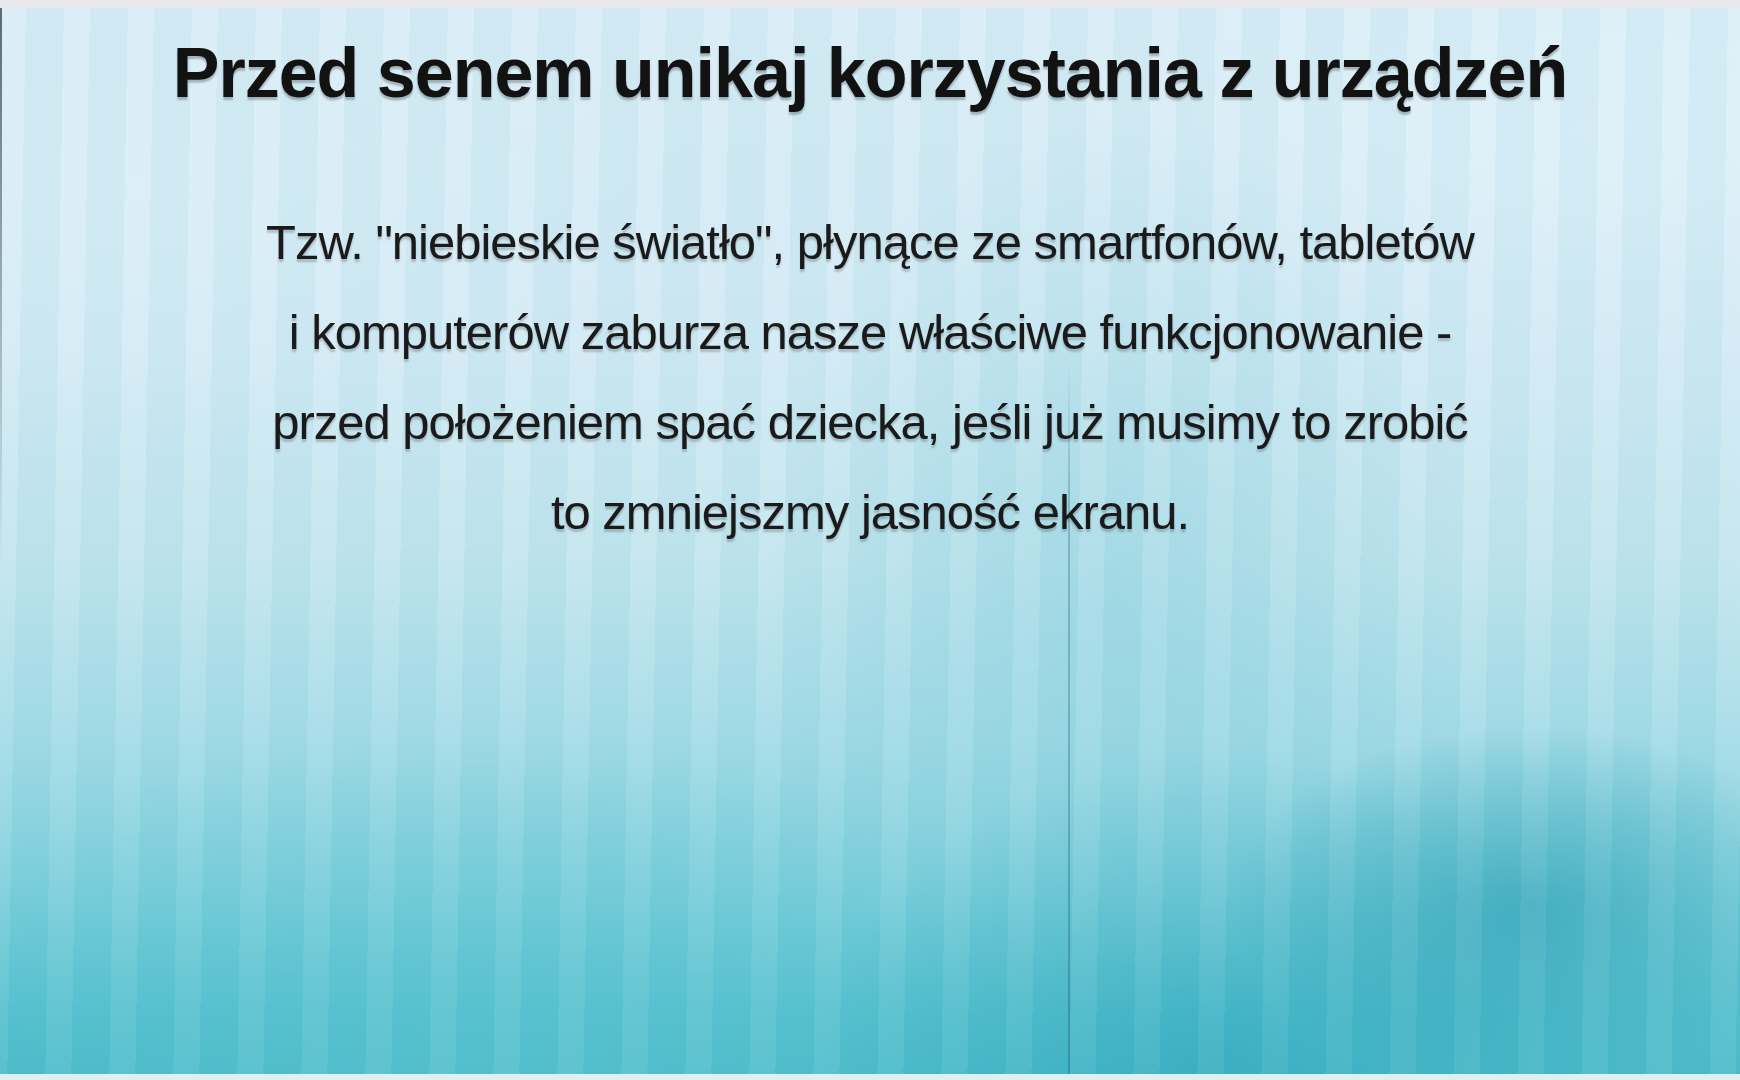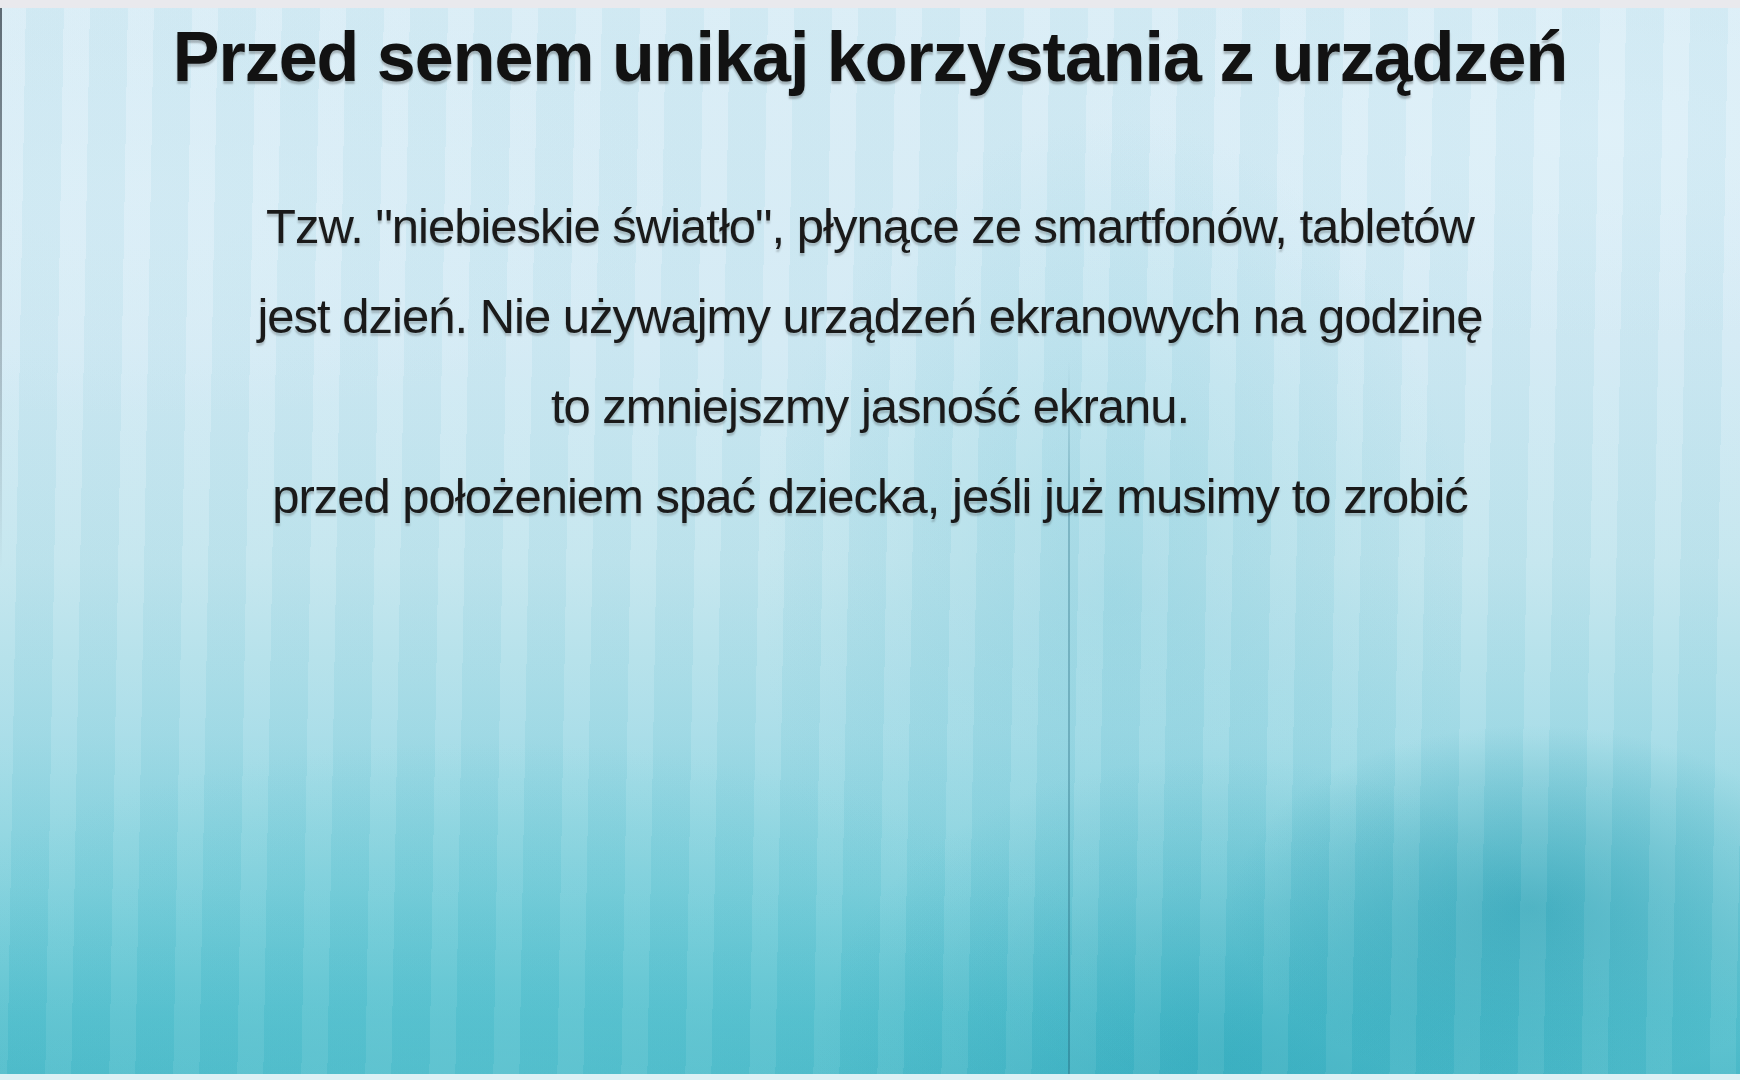--- a/index.html
+++ b/index.html
@@ -66,21 +66,21 @@
     background: linear-gradient(to bottom, rgba(25,35,45,0.65), rgba(25,35,45,0));
   }
   
   .content {
     position: absolute;
     inset: 0;
     text-align: center;
     color: #161616;
   }
   .title-block {
-    padding-top: 6px;
+    padding-top: 22px;
   }
   .title-line {
     font-size: 70px;
     font-weight: 700;
     line-height: 103px;
     letter-spacing: -1px;
     color: #121212;
     text-shadow: 0 3px 2px rgba(25,25,25,0.28);
   }
   .body-block {
@@ -108,19 +108,19 @@
   <div class="edge-left"></div>
 
   <div class="content">
 
     <div class="title-block">
       <div class="title-line">Przed senem unikaj korzystania z urządzeń</div>
     </div>
 
     <div class="body-block">
       <div class="body-line">Tzw. "niebieskie światło", płynące ze smartfonów, tabletów</div>
-      <div class="body-line">jest dzień. Nie używajmy urządzeń ekranowych na godzinę</div>
+      <div class="body-line">i komputerów zaburza nasze właściwe funkcjonowanie -</div>
+      <div class="body-line">przed położeniem spać dziecka, jeśli już musimy to zrobić</div>
       <div class="body-line">to zmniejszmy jasność ekranu.</div>
-      <div class="body-line">przed położeniem spać dziecka, jeśli już musimy to zrobić</div>
     </div>
 
   </div>
 </div>
 
 </body></html>

